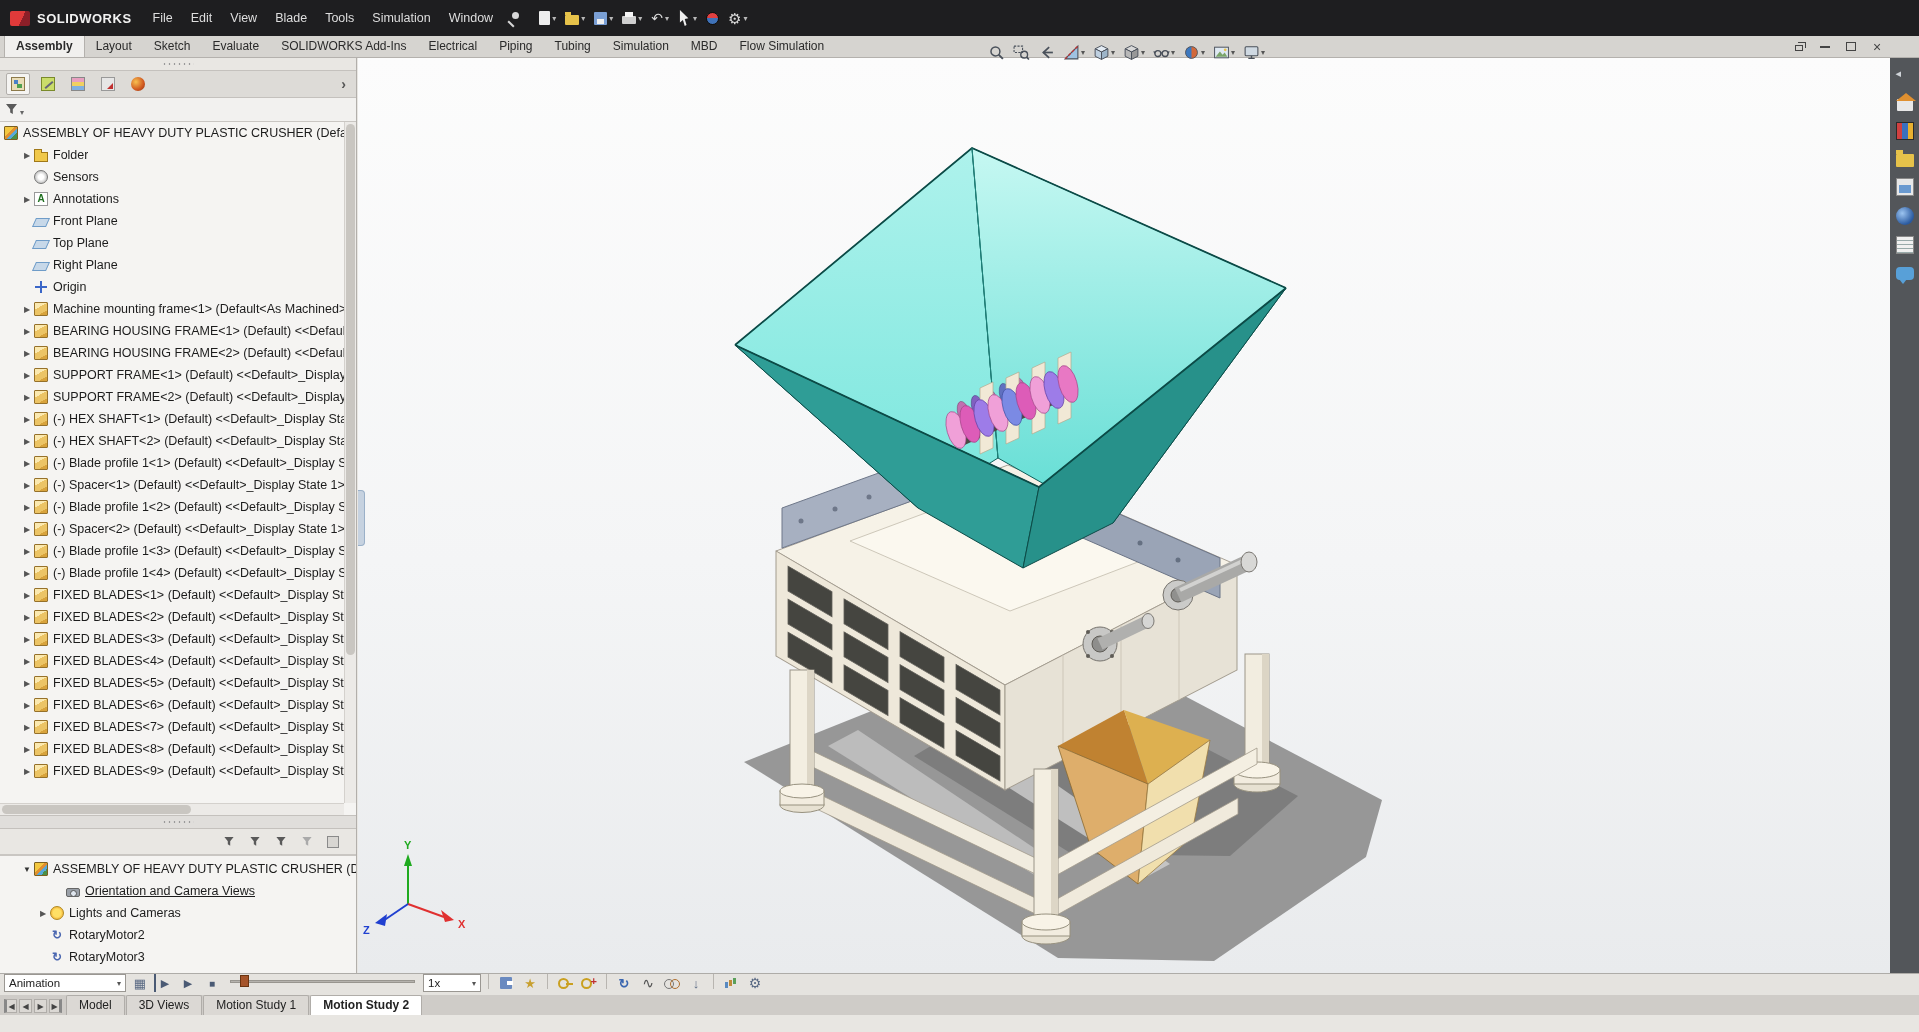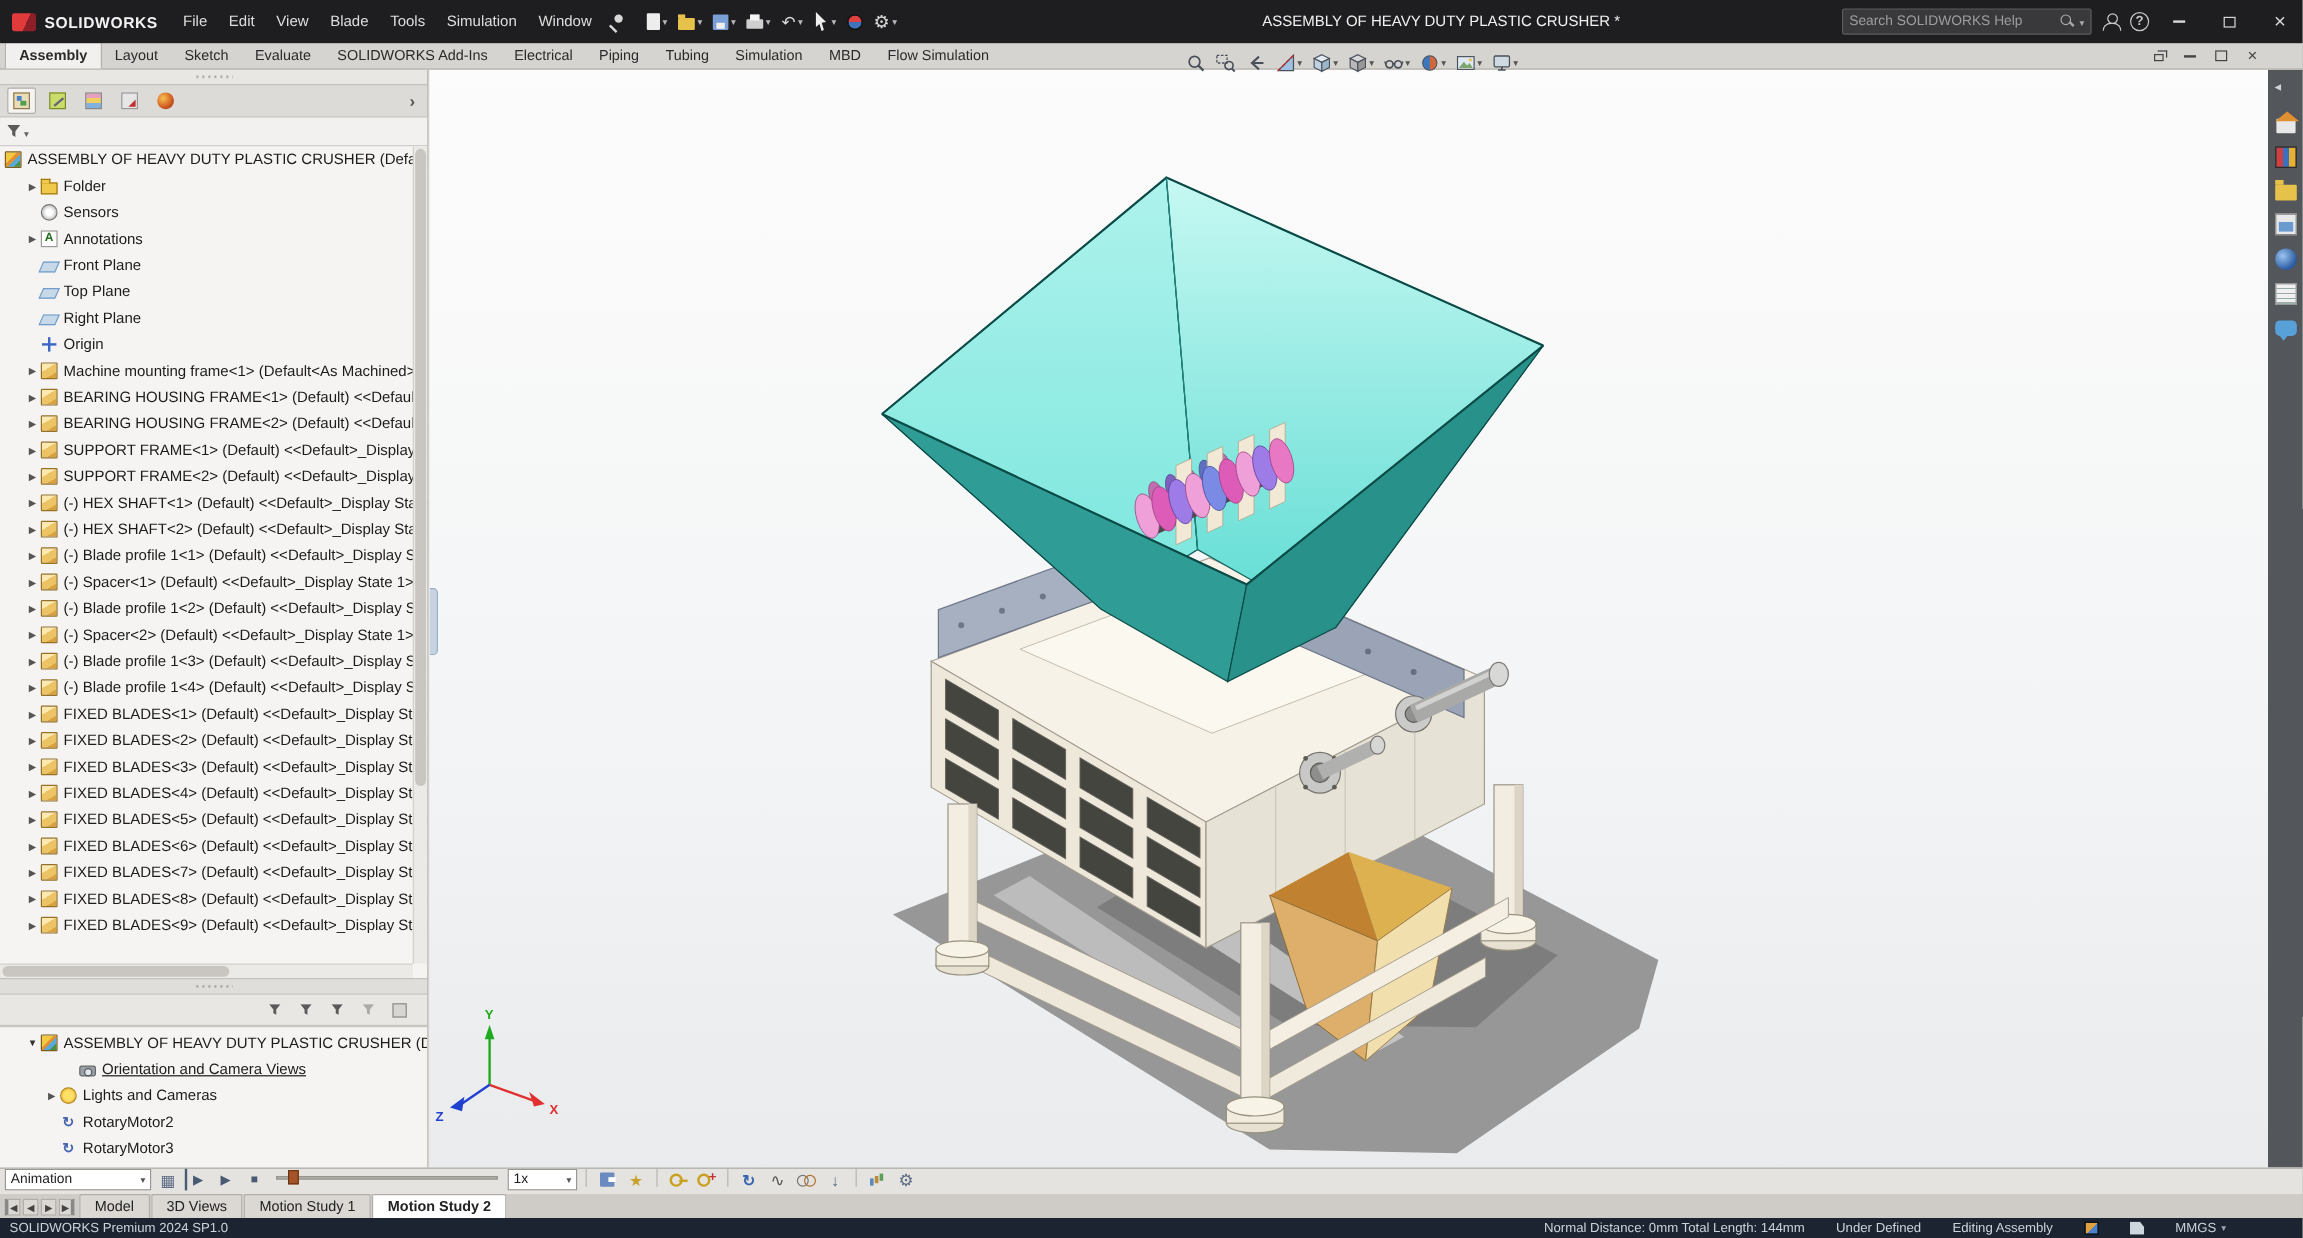--- a/index.html
+++ b/index.html
@@ -267,39 +267,20 @@
       <span class="ti caret">
           <span class="gi gi-cursor"></span>
         </span>
       <span class="ti">
           <span class="gi gi-rebuild"></span>
         </span>
       <span class="ti caret">
           <span class="gi gi-gear"></span>
         </span>
     </div>
-    <div class="doc-title">ASSEMBLY OF HEAVY DUTY PLASTIC CRUSHER *</div>
-    <div class="tb-right">
-      <div class="searchbox">
-        <input placeholder="Search SOLIDWORKS Help" style="">
-        <span class="gi gi-mag"></span>
-        <span class="mini-caret"></span>
-      </div>
-      <span class="gi gi-user"></span>
-      <span class="gi gi-help"></span>
-      <span class="winbtn">
-          <span class="w-min"></span>
-        </span>
-      <span class="winbtn">
-          <span class="w-max"></span>
-        </span>
-      <span class="winbtn">
-          <span class="w-close"></span>
-        </span>
-    </div>
   </div>
 
   <div id="ribbon">
     <div class="rtabs">
 
     <span class="rtab active">Assembly</span>
         <span class="rtab">Layout</span>
         <span class="rtab">Sketch</span>
         <span class="rtab">Evaluate</span>
         <span class="rtab">SOLIDWORKS Add-Ins</span>
@@ -861,27 +842,14 @@
     </div>
     <div class="btabs">
 
     <span class="btab">Model</span>
         <span class="btab">3D Views</span>
         <span class="btab">Motion Study 1</span>
         <span class="btab active">Motion Study 2</span>
       </div>
   </div>
 
-  <div id="statusbar">
-    <span>SOLIDWORKS Premium 2024 SP1.0</span>
-    <div class="sb-right">
-      <span>Normal Distance: 0mm Total Length: 144mm</span>
-      <span>Under Defined</span>
-      <span>Editing Assembly</span>
-      <span class="sb-ic sb-ic1"></span>
-      <span class="sb-ic sb-ic2"></span>
-      <span class="sb-units">
-          <span>MMGS</span>
-        </span>
-    </div>
-  </div>
 
 </div>
 
 </body></html>

